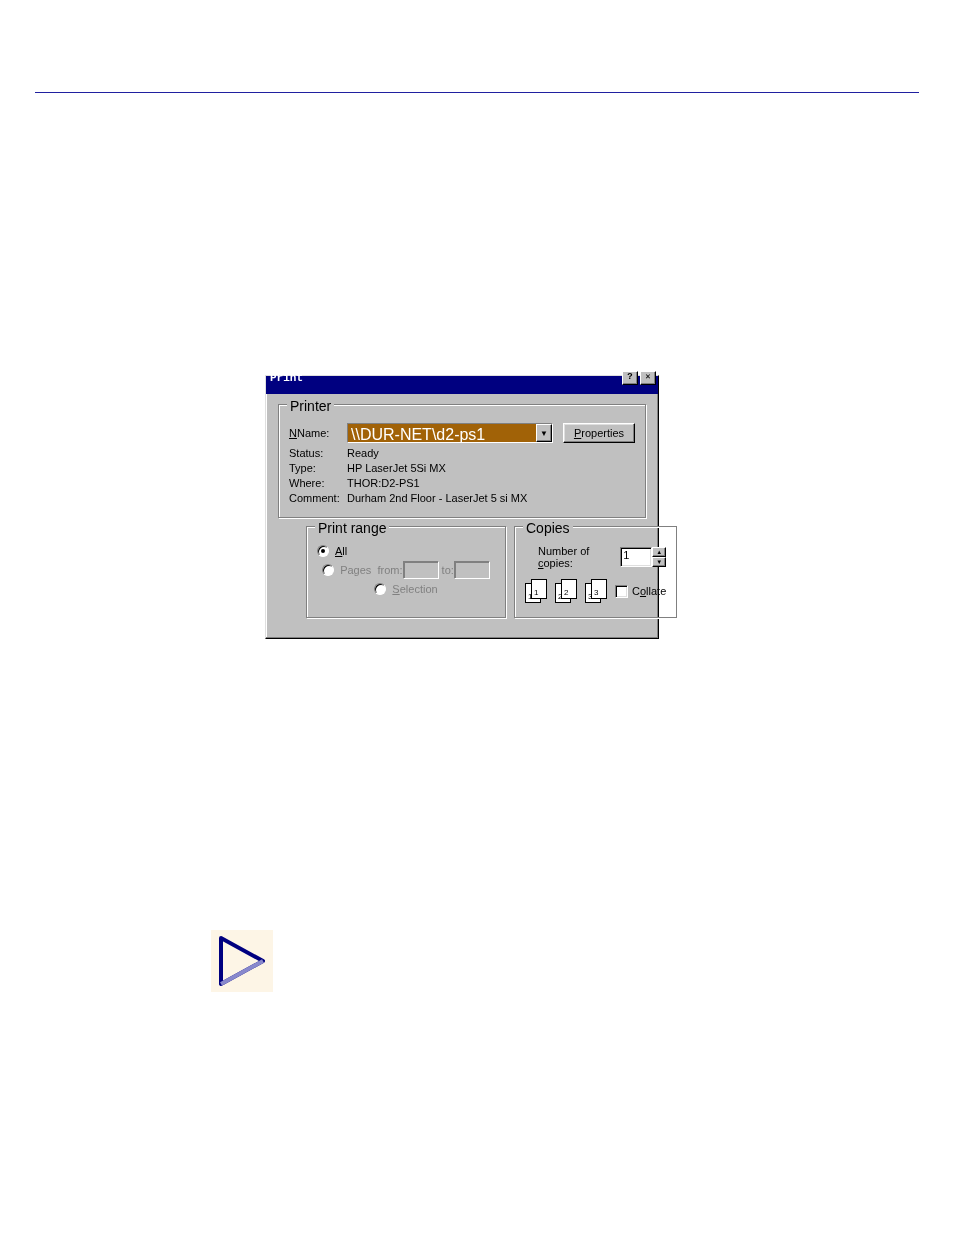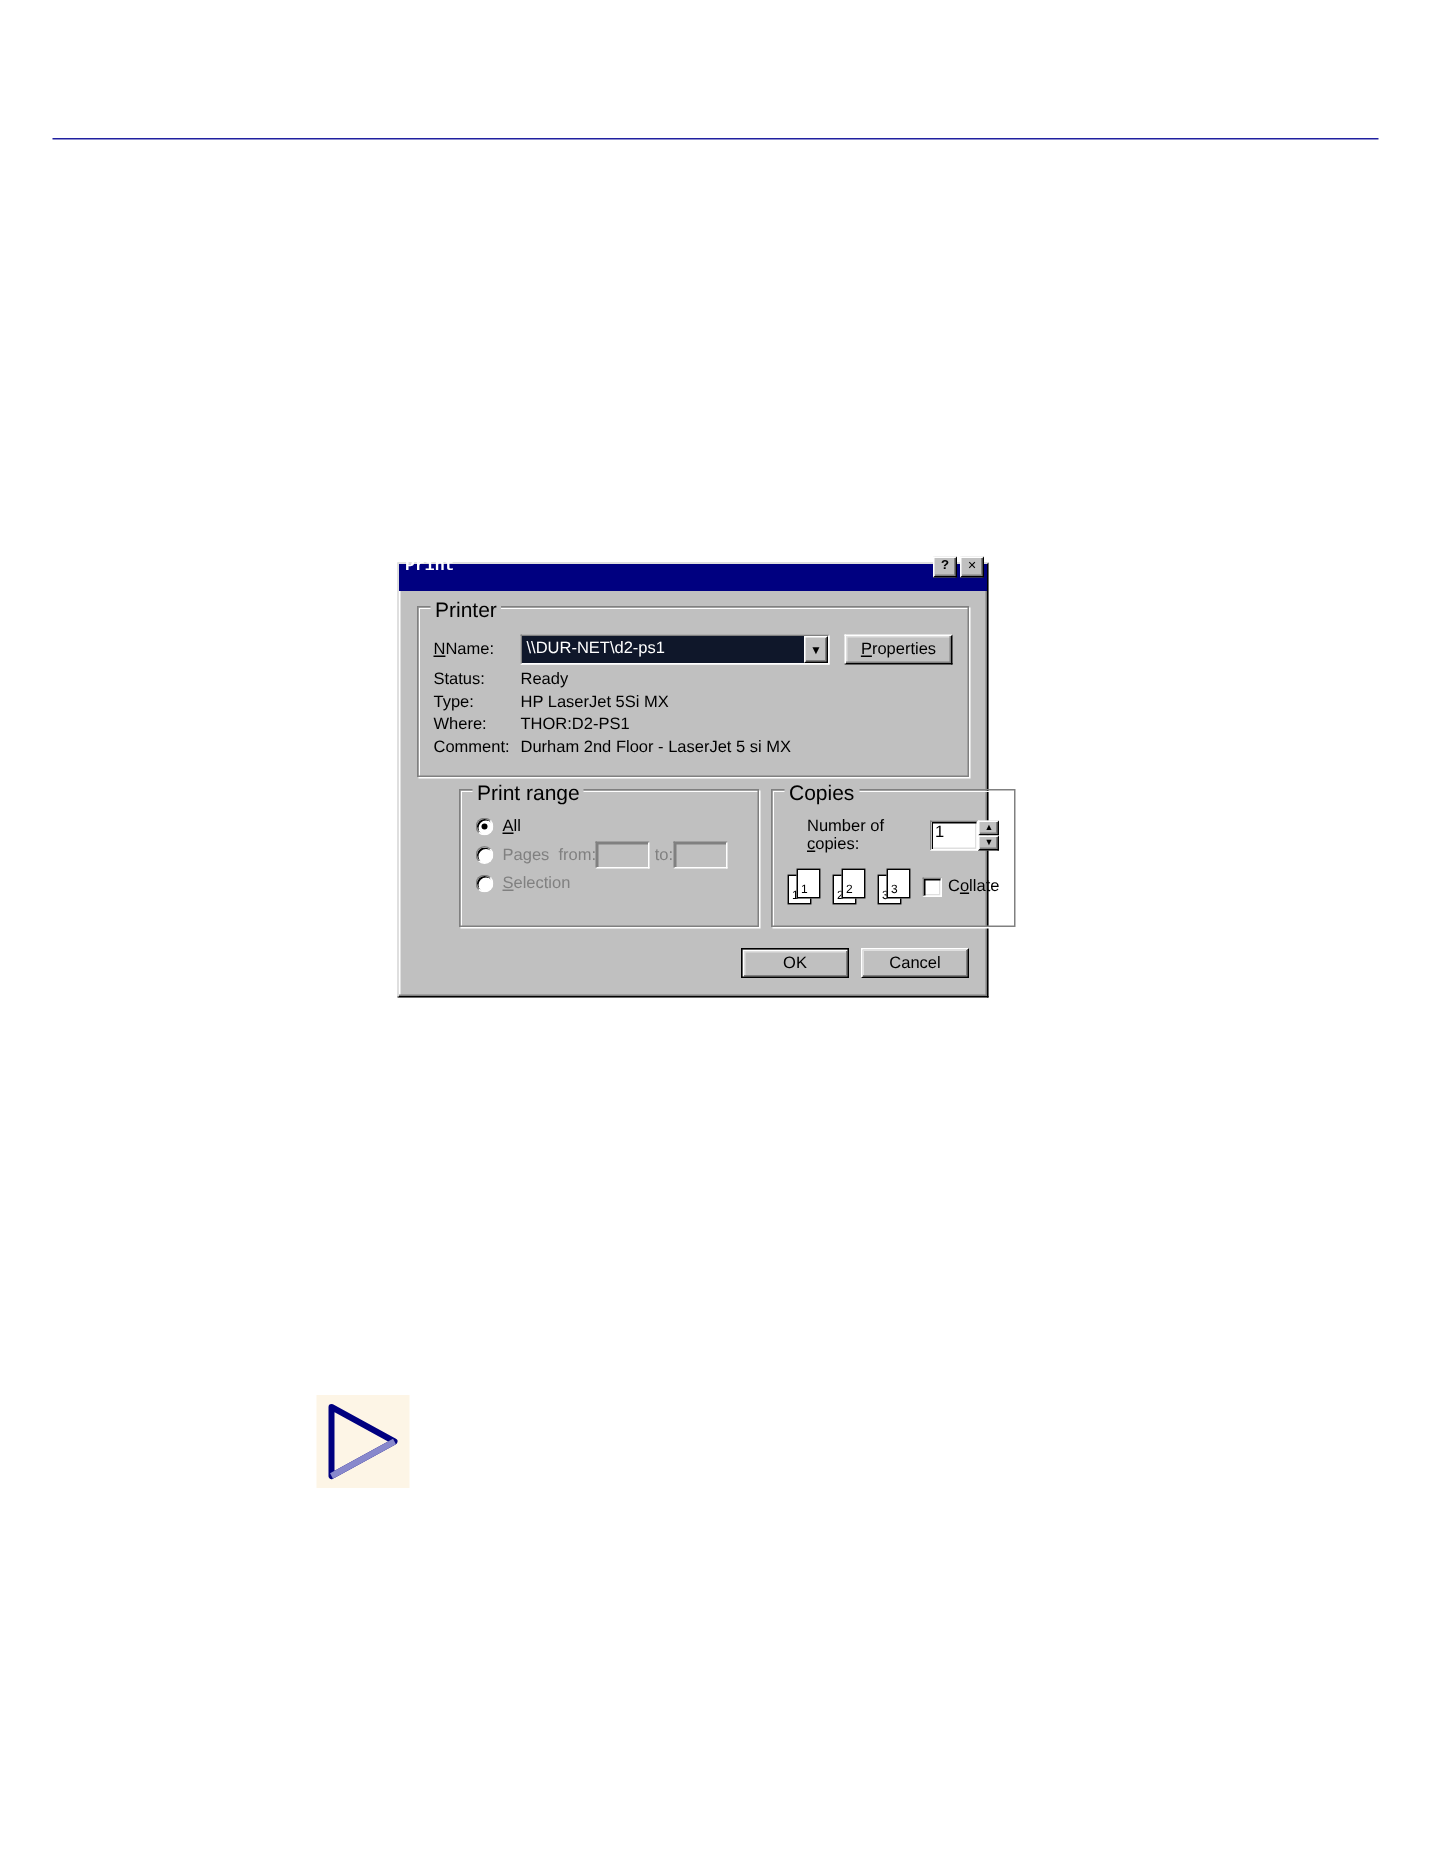--- a/index.html
+++ b/index.html
@@ -82,24 +82,24 @@
     height: 20px;
     background: #fff;
     border-top: 1px solid #808080; border-left: 1px solid #808080;
     border-right: 1px solid #fff; border-bottom: 1px solid #fff;
     box-shadow: inset 1px 1px 0 #000, inset -1px -1px 0 #dfdfdf;
     margin-right: 10px;
     max-width: 210px;
   }
   .combo .sel {
     flex:1;
-    background: #0f172a;
+    background: #a16207;
     color: #fff;
     padding: 2px 3px;
-    font-size: 11px;
+    font-size: 16px;
     white-space: nowrap;
     overflow: hidden;
   }
   .combo .dd {
     width: 16px;
     background: #c0c0c0;
     border-left:1px solid #fff; border-top:1px solid #fff;
     border-right:1px solid #000; border-bottom:1px solid #000;
     box-shadow: inset -1px -1px 0 #808080;
     display:flex; align-items:center; justify-content:center;
@@ -129,21 +129,21 @@
   .radio {
     width:12px; height:12px; border-radius:50%;
     background:#fff;
     border-top:1px solid #808080; border-left:1px solid #808080;
     border-right:1px solid #fff; border-bottom:1px solid #fff;
     box-shadow: inset 1px 1px 0 #000;
     display:inline-flex; align-items:center; justify-content:center;
     margin-right:6px; vertical-align:middle;
   }
   .radio .dot { width:4px; height:4px; border-radius:50%; background:#000; }
-  .disabled { color: #808080; }
+  .disabled { color: #808080; justify-content: center; }
   .txt-in {
     width: 36px; height: 18px; background:#fff;
     border-top:1px solid #808080; border-left:1px solid #808080;
     border-right:1px solid #fff; border-bottom:1px solid #fff;
     box-shadow: inset 1px 1px 0 #000, inset -1px -1px 0 #dfdfdf;
     display:inline-block; vertical-align:middle;
     padding: 1px 2px; font-size:11px;
   }
   .txt-in.disabled-bg { background:#c0c0c0; box-shadow: inset 1px 1px 0 #808080; }
   .spin {
@@ -279,24 +279,20 @@
               <span class="page">3</span>
               <span class="page">3</span>
             </span>
           </span>
           <span class="checkbox"></span>
           <span>C<span class="u">o</span>llate</span>
         </div>
       </div>
     </div>
 
-    <div class="btnrow">
-      <div class="btn default">OK</div>
-      <div class="btn">Cancel</div>
-    </div>
 
   </div>
 </div>
 
 <div class="note-icon">
   <svg width="62" height="62" viewBox="0 0 62 62">
     <polygon points="10,8 52,31 10,54" fill="none" stroke="#000080" stroke-width="4" stroke-linejoin="round"></polygon>
     <line x1="10" y1="54" x2="52" y2="31" stroke="#8888cc" stroke-width="4"></line>
   </svg>
 </div>

